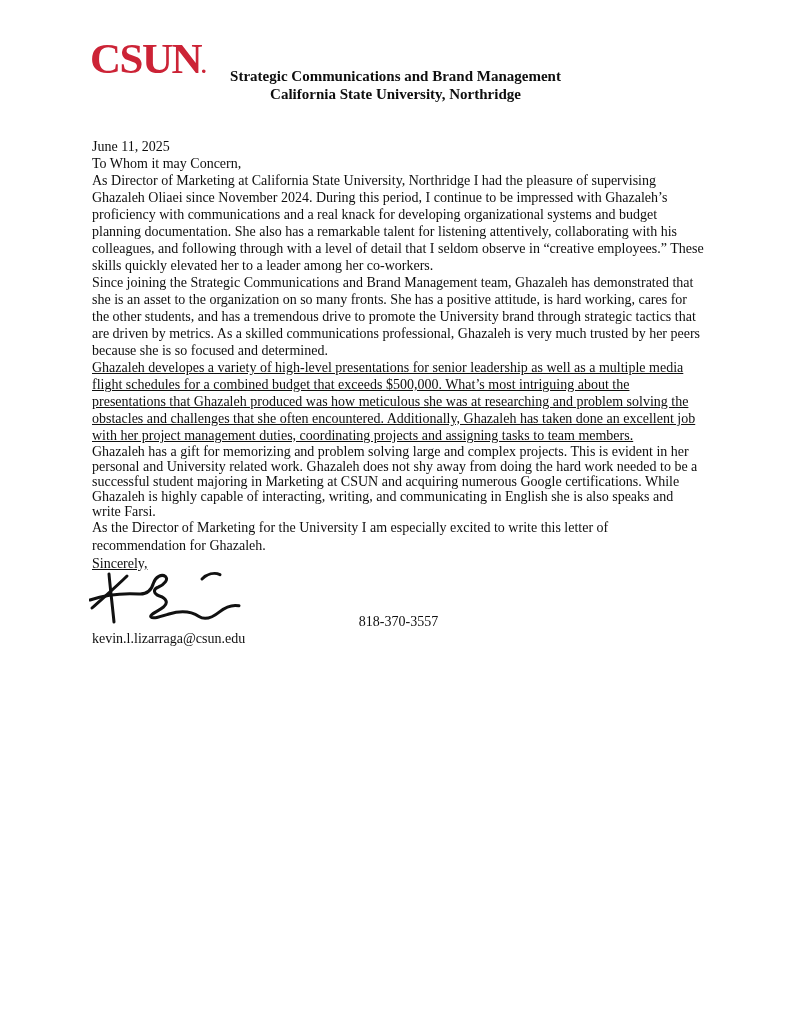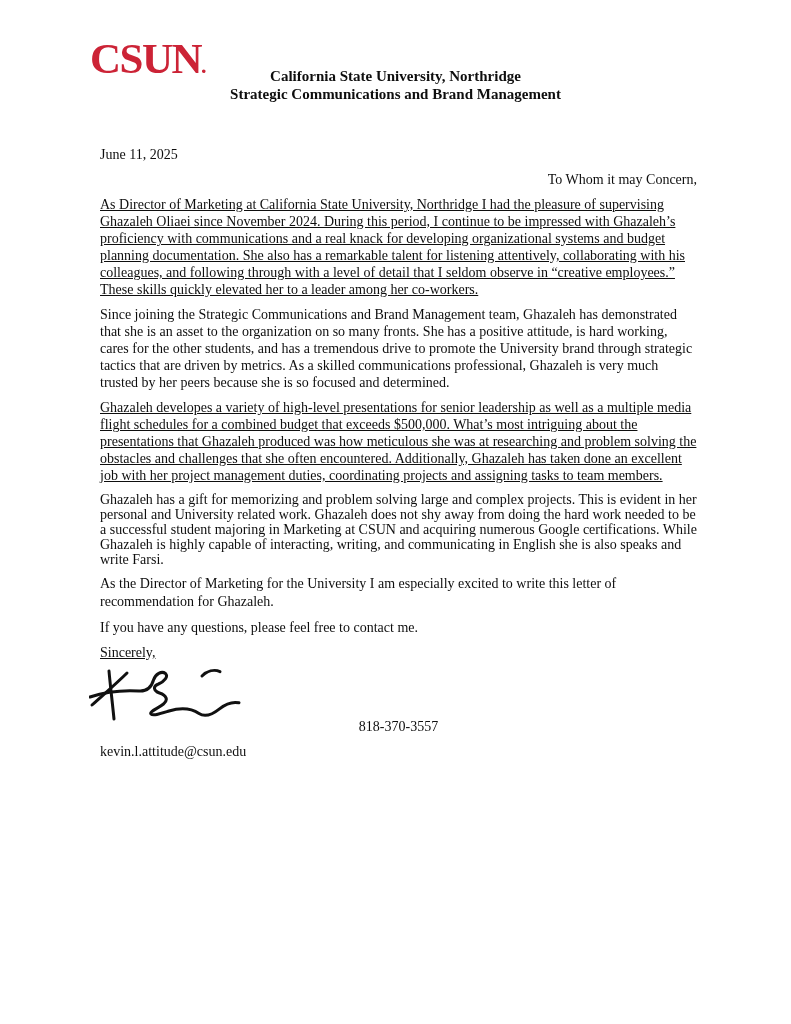--- a/index.html
+++ b/index.html
@@ -41,24 +41,24 @@
   }
   
   .content {
     position: absolute;
     top: 138px;
     left: 92px;
     width: 613px;
     font-size: 14px;
     line-height: 17px;
   }
-  .content p { margin: 8px; }
+  .content p { margin: 0; }
   .date       { margin: 0; }
-  .salutation { margin-top: 40px; text-align: right; }
-  .para-1     { margin-top: 26px; text-decoration: underline; }
+  .salutation { margin-top: 40px; }
+  .para-1     { margin-top: 26px; }
   .para-2     { margin-top: 17px; }
   .para-3     { margin-top: 15px; text-decoration: underline; }
   .para-4     { margin-top: 12px; line-height: 15px; }
   .para-5     { margin-top: 15px; line-height: 18px; }
   .para-6     { margin-top: 12px; }
   .closing    { margin-top: 10px; text-decoration: underline; }
   .signature-svg {
     display: block;
     margin: -3px 0 -12px -3px;
   }
@@ -68,45 +68,44 @@
   .email     { margin-top: 13px; }
 </style>
 </head>
 <body>
 
 <div class="page">
 
   <header>
     <div class="logo"><span>CSUN</span><span class="logo-dot">.</span></div>
     <div class="org">
+      <div>Strategic Communications and Brand Management</div>
       <div>California State University, Northridge</div>
-      <div>Strategic Communications and Brand Management</div>
     </div>
   </header>
 
   <main class="content">
     <p class="date">June 11, 2025</p>
     <p class="salutation">To Whom it may Concern,</p>
 
     <p class="para-1">As Director of Marketing at California State University, Northridge I had the pleasure of supervising Ghazaleh Oliaei since November 2024. During this period, I continue to be impressed with Ghazaleh’s proficiency with communications and a real knack for developing organizational systems and budget planning documentation. She also has a remarkable talent for listening attentively, collaborating with his colleagues, and following through with a level of detail that I seldom observe in “creative employees.” These skills quickly elevated her to a leader among her co-workers.</p>
     <p class="para-2">Since joining the Strategic Communications and Brand Management team, Ghazaleh has demonstrated that she is an asset to the organization on so many fronts. She has a positive attitude, is hard working, cares for the other students, and has a tremendous drive to promote the University brand through strategic tactics that are driven by metrics. As a skilled communications professional, Ghazaleh is very much trusted by her peers because she is so focused and determined.</p>
     <p class="para-3">Ghazaleh developes a variety of high-level presentations for senior leadership as well as a multiple media flight schedules for a combined budget that exceeds $500,000. What’s most intriguing about the presentations that Ghazaleh produced was how meticulous she was at researching and problem solving the obstacles and challenges that she often encountered. Additionally, Ghazaleh has taken done an excellent job with her project management duties, coordinating projects and assigning tasks to team members.</p>
     <p class="para-4">Ghazaleh has a gift for memorizing and problem solving large and complex projects. This is evident in her personal and University related work. Ghazaleh does not shy away from doing the hard work needed to be a successful student majoring in Marketing at CSUN and acquiring numerous Google certifications. While Ghazaleh is highly capable of interacting, writing, and communicating in English she is also speaks and write Farsi.</p>
     <p class="para-5">As the Director of Marketing for the University I am especially excited to write this letter of recommendation for Ghazaleh.</p>
-    <p class="para-6">If you have any questions, please feel free to contact me.</p>
 
     <p class="closing">Sincerely,</p>
 
     <svg class="signature-svg" width="168" height="56" viewBox="0 0 168 56" fill="none" xmlns="http://www.w3.org/2000/svg">
       <g stroke="#111111" stroke-width="3" stroke-linecap="round" fill="none">
         <path d="M20,5 C21,17 23,33 25,53"></path>
         <path d="M38,7 C28,17 14,29 3,39"></path>
         <path d="M1,31 C16,26 34,24 50,25 C58,25.5 62.5,21 64.5,14 C66.5,8 72.5,4.5 76.5,7.5 C79.5,10.5 75.5,15.5 69.5,18 C63.5,20 64.5,25 70.5,27 C77.5,29.3 79.5,34 74.5,38 C68.5,42.8 60,45.5 62,48 C64,50.3 72,47.5 80,45 C94,40.8 104,43.5 110,47.5 C116,51.4 124,48 130.5,42.8 C136.5,38 144,35.5 150,36.8"></path>
         <path d="M113,10 C118,5.2 125,3 131,5.6"></path>
       </g>
     </svg>
 
 
     <p class="phone">818-370-3557</p>
-    <p class="email">kevin.l.attitude@csun.edu</p>
+    <p class="email">kevin.l.lizarraga@csun.edu</p>
   </main>
 
 </div>
 
 </body></html>

